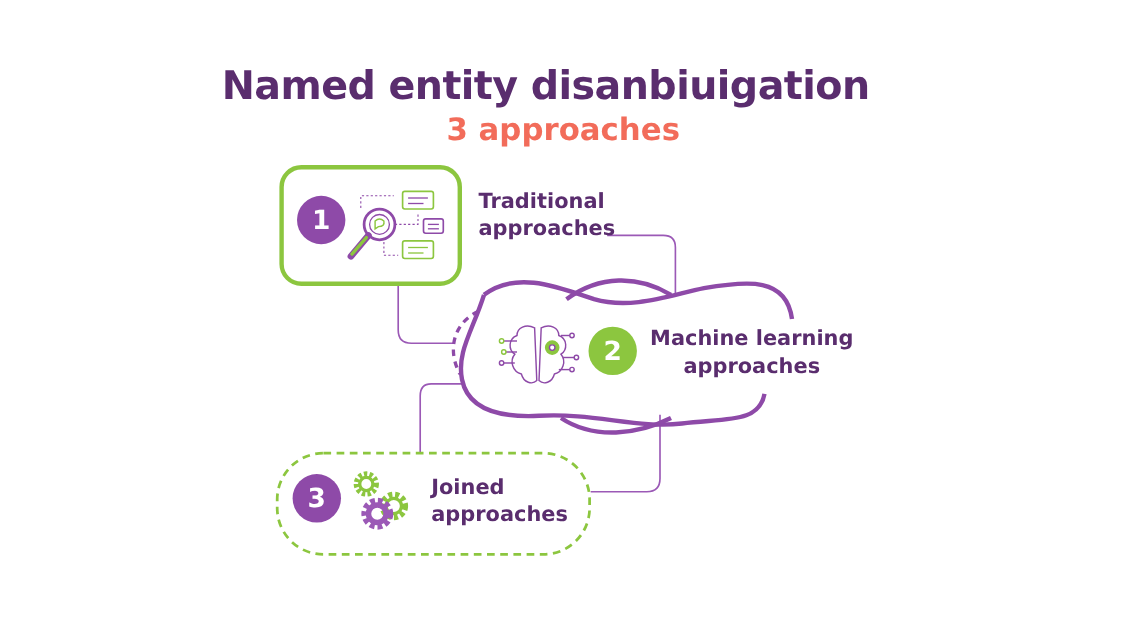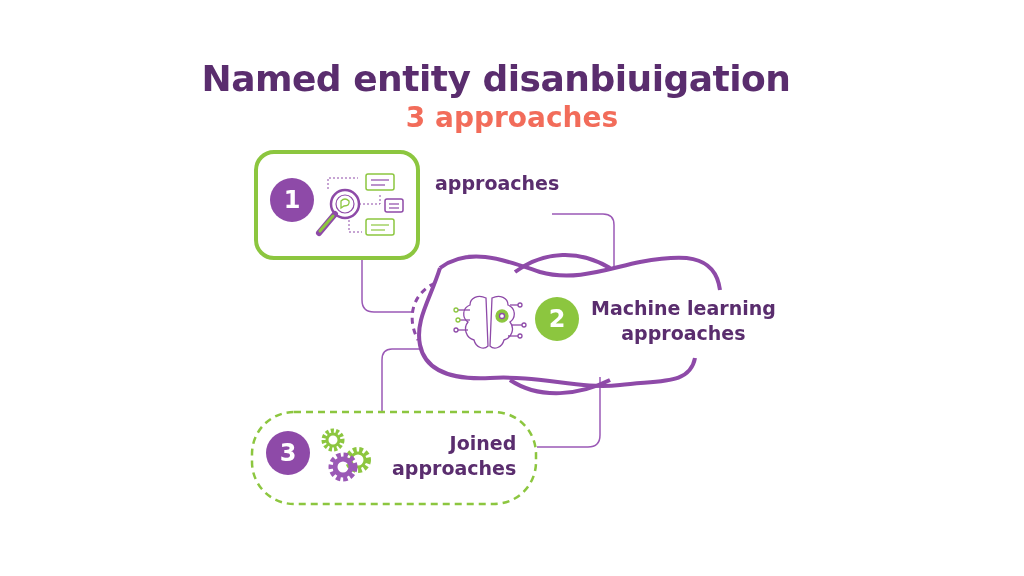--- a/index.html
+++ b/index.html
@@ -81,26 +81,27 @@
     <circle cx="333" cy="440" r="6" fill="none" stroke="#8cc63f" stroke-width="3"></circle>
     <circle cx="358" cy="460" r="10" fill="none" stroke="#8cc63f" stroke-width="6" stroke-dasharray="3.5,2.5"></circle>
     <circle cx="358" cy="460" r="7" fill="none" stroke="#8cc63f" stroke-width="3"></circle>
     <circle cx="343" cy="467" r="11" fill="none" stroke="#9b59b6" stroke-width="7" stroke-dasharray="4,2.5"></circle>
     <circle cx="343" cy="467" r="8" fill="none" stroke="#9b59b6" stroke-width="5"></circle>
   </g>
 </svg>
 
 <div class="badge" style="left:270px;top:178px;background:#8e4aa8;">1</div>
 <div class="label" style="left:435px;top:171px;">
+  <div>Traditional</div>
   <div>approaches</div>
 </div>
 
 <div class="badge" style="left:535px;top:297px;background:#8cc63f;">2</div>
 <div class="label" style="left:591px;top:296px;text-align:center;">
   <div>Machine learning</div>
   <div>approaches</div>
 </div>
 
 <div class="badge" style="left:266px;top:431px;background:#8e4aa8;">3</div>
-<div class="label" style="left:392px;top:431px;text-align:right;">
+<div class="label" style="left:392px;top:431px;text-align:left;">
   <div>Joined</div>
   <div>approaches</div>
 </div>
 
 </body></html>

